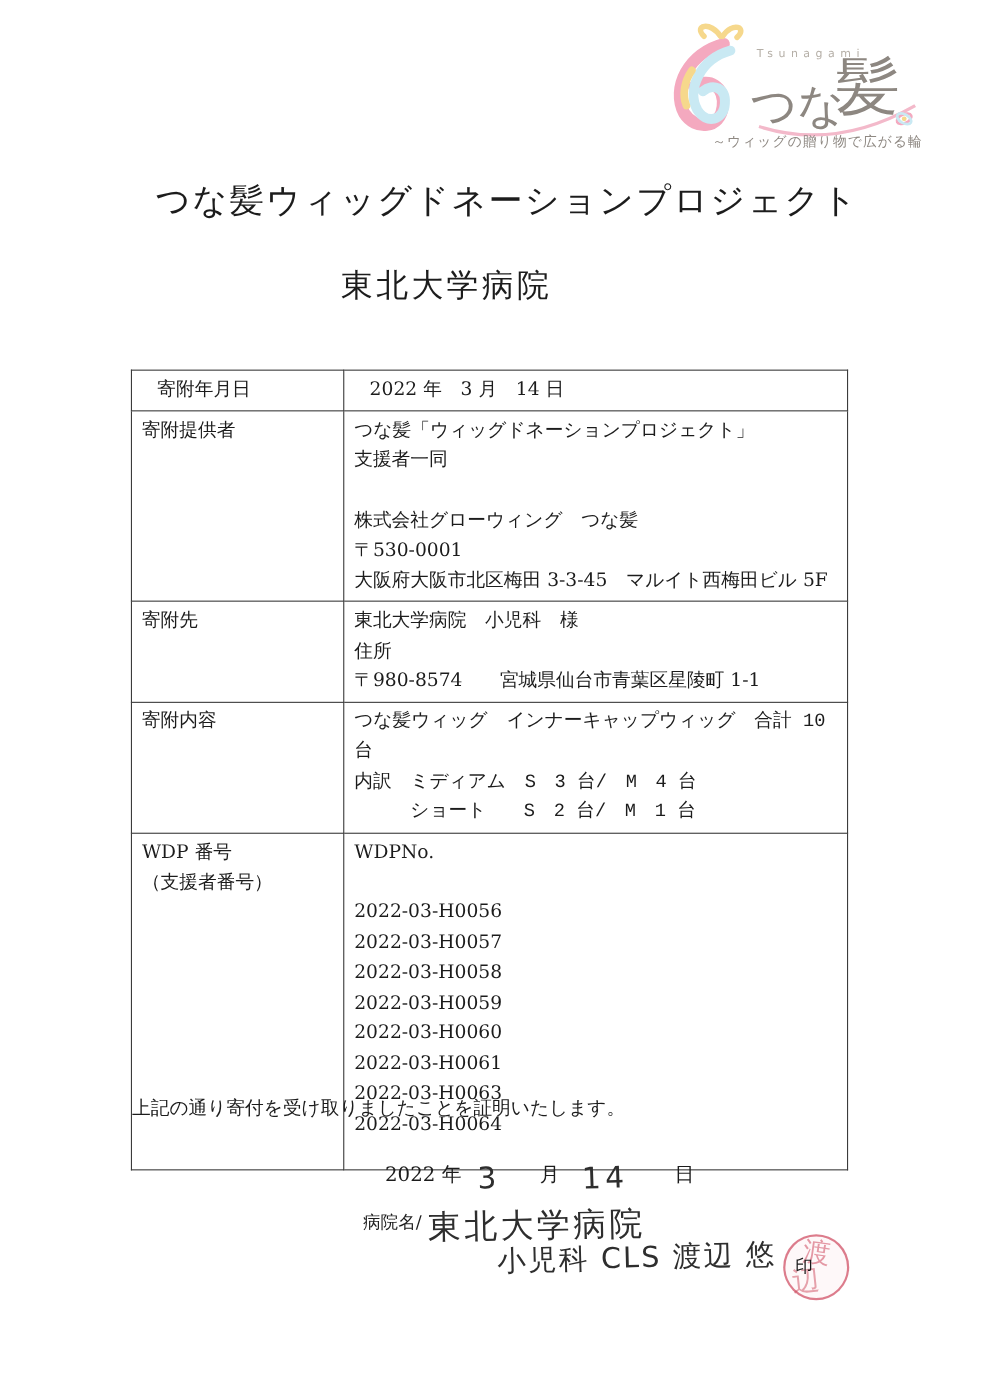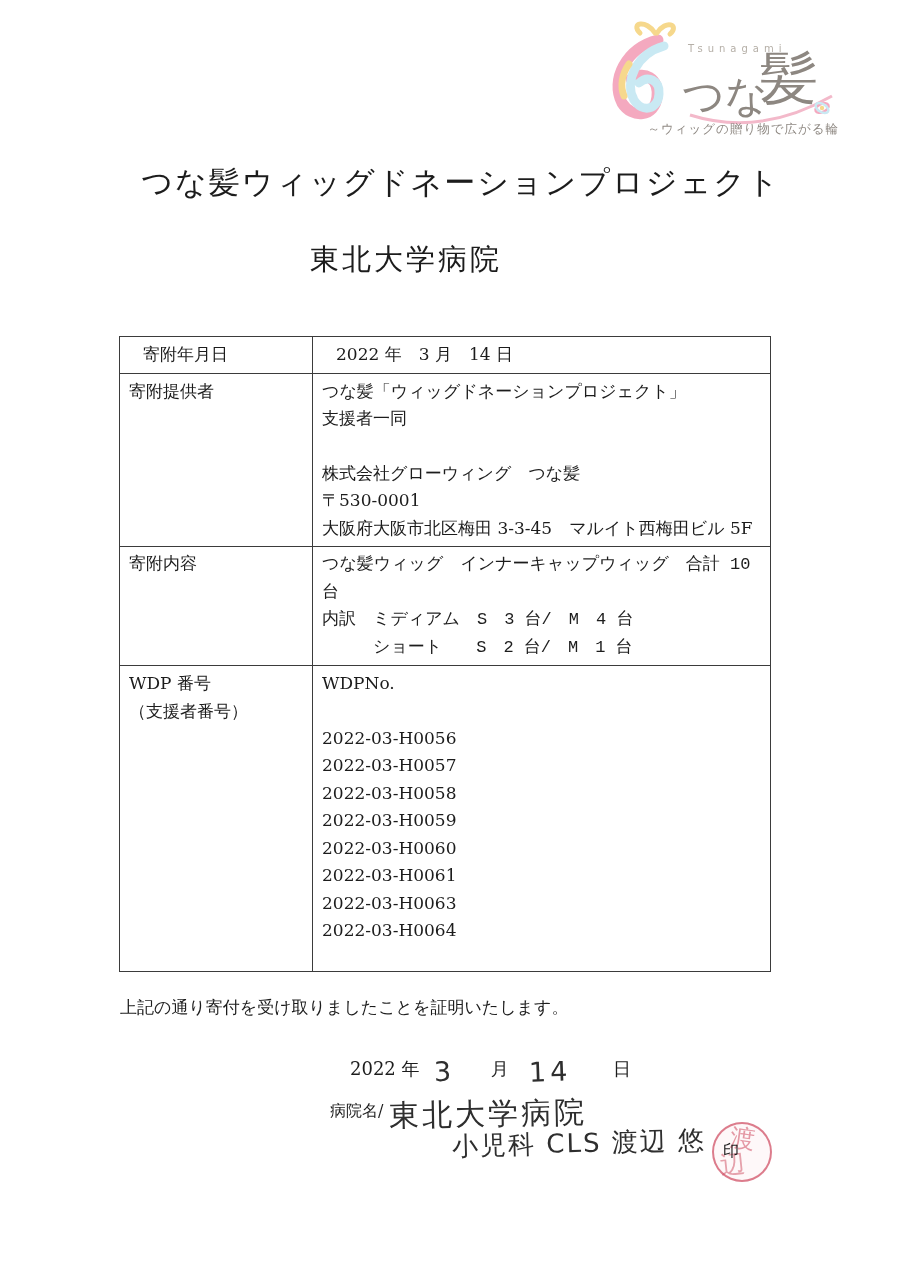--- a/index.html
+++ b/index.html
@@ -102,20 +102,30 @@
         </td>
         <td>
           <div class="cell-line">つな髪「ウィッグドネーションプロジェクト」</div>
           <div class="cell-line">支援者一同</div>
           <div class="cell-line"></div>
           <div class="cell-line">株式会社グローウィング　つな髪</div>
           <div class="cell-line">〒530-0001</div>
           <div class="cell-line">大阪府大阪市北区梅田 3-3-45　マルイト西梅田ビル 5F</div>
         </td>
       </tr>
+      <tr class="r3">
+        <td class="lbl">
+          <div class="cell-line">寄附先</div>
+        </td>
+        <td>
+          <div class="cell-line">東北大学病院　小児科　様</div>
+          <div class="cell-line">住所</div>
+          <div class="cell-line">〒980-8574　　宮城県仙台市青葉区星陵町 1-1</div>
+        </td>
+      </tr>
       <tr class="r4">
         <td class="lbl">
           <div class="cell-line">寄附内容</div>
         </td>
         <td>
           <div class="cell-line">つな髪ウィッグ　インナーキャップウィッグ　合計 10 台</div>
           <div class="cell-line">内訳　ミディアム　S　3 台/　M　4 台</div>
           <div class="cell-line">　　　ショート　　S　2 台/　M　1 台</div>
         </td>
       </tr>

